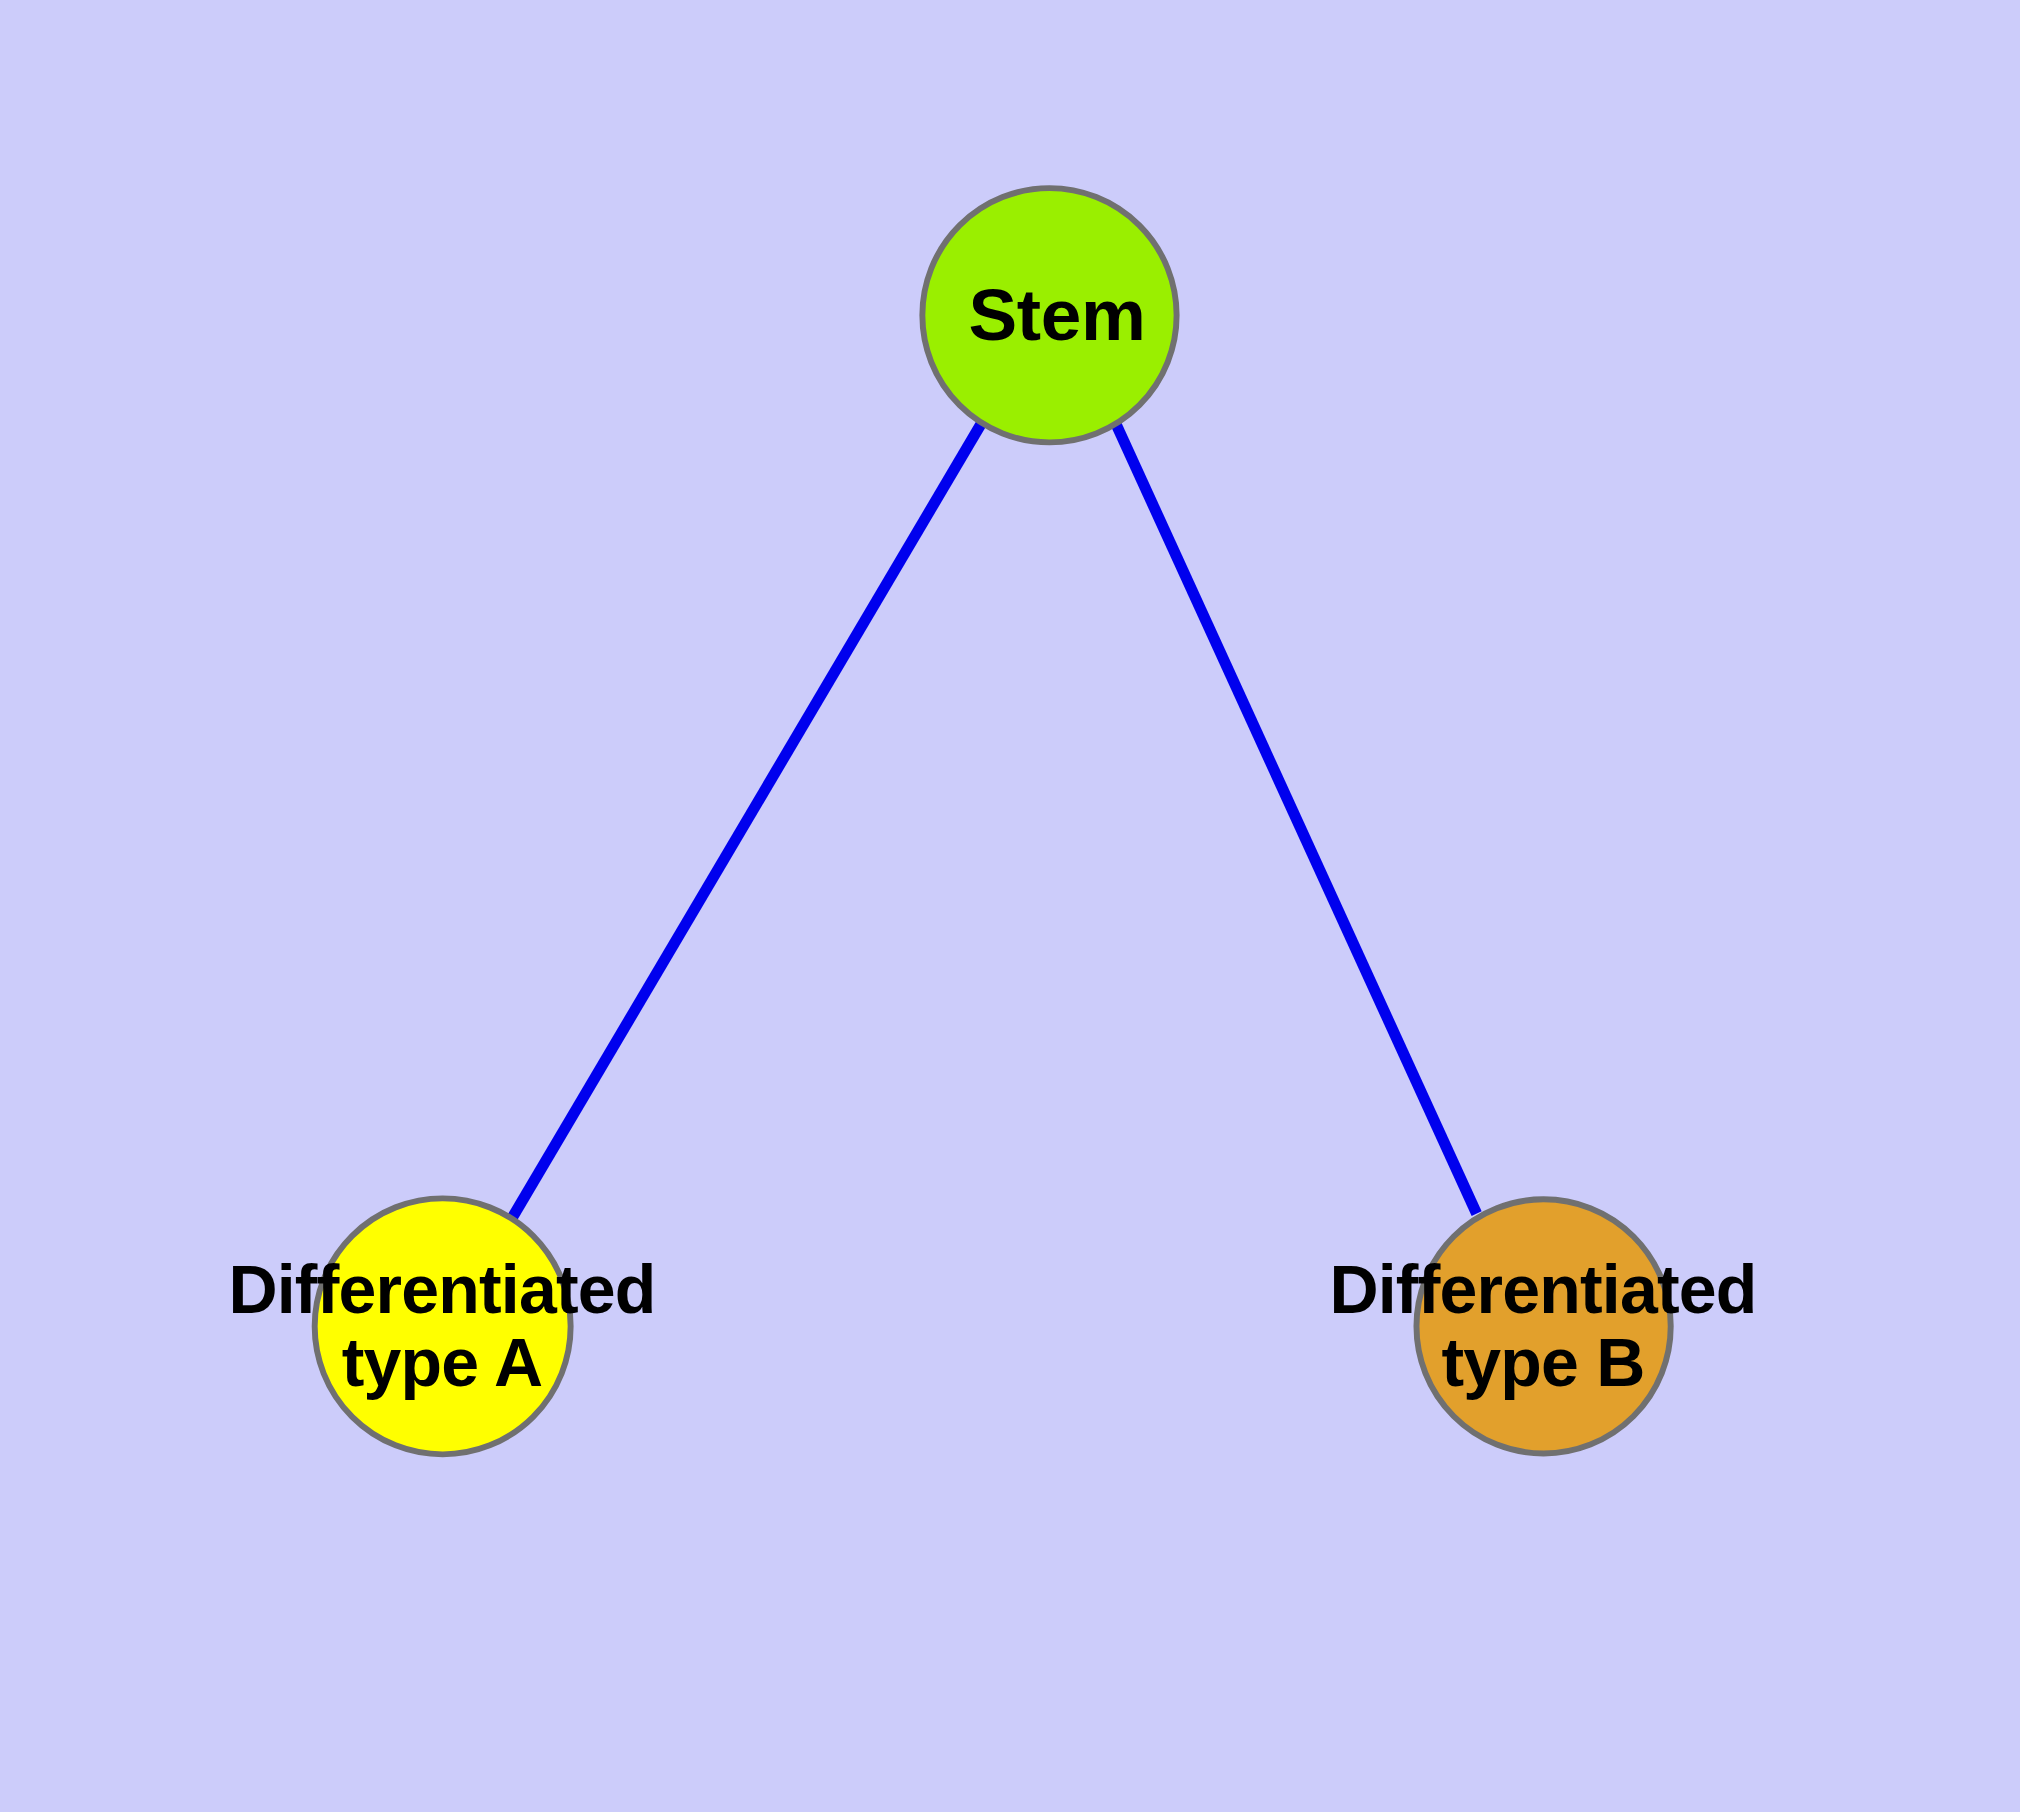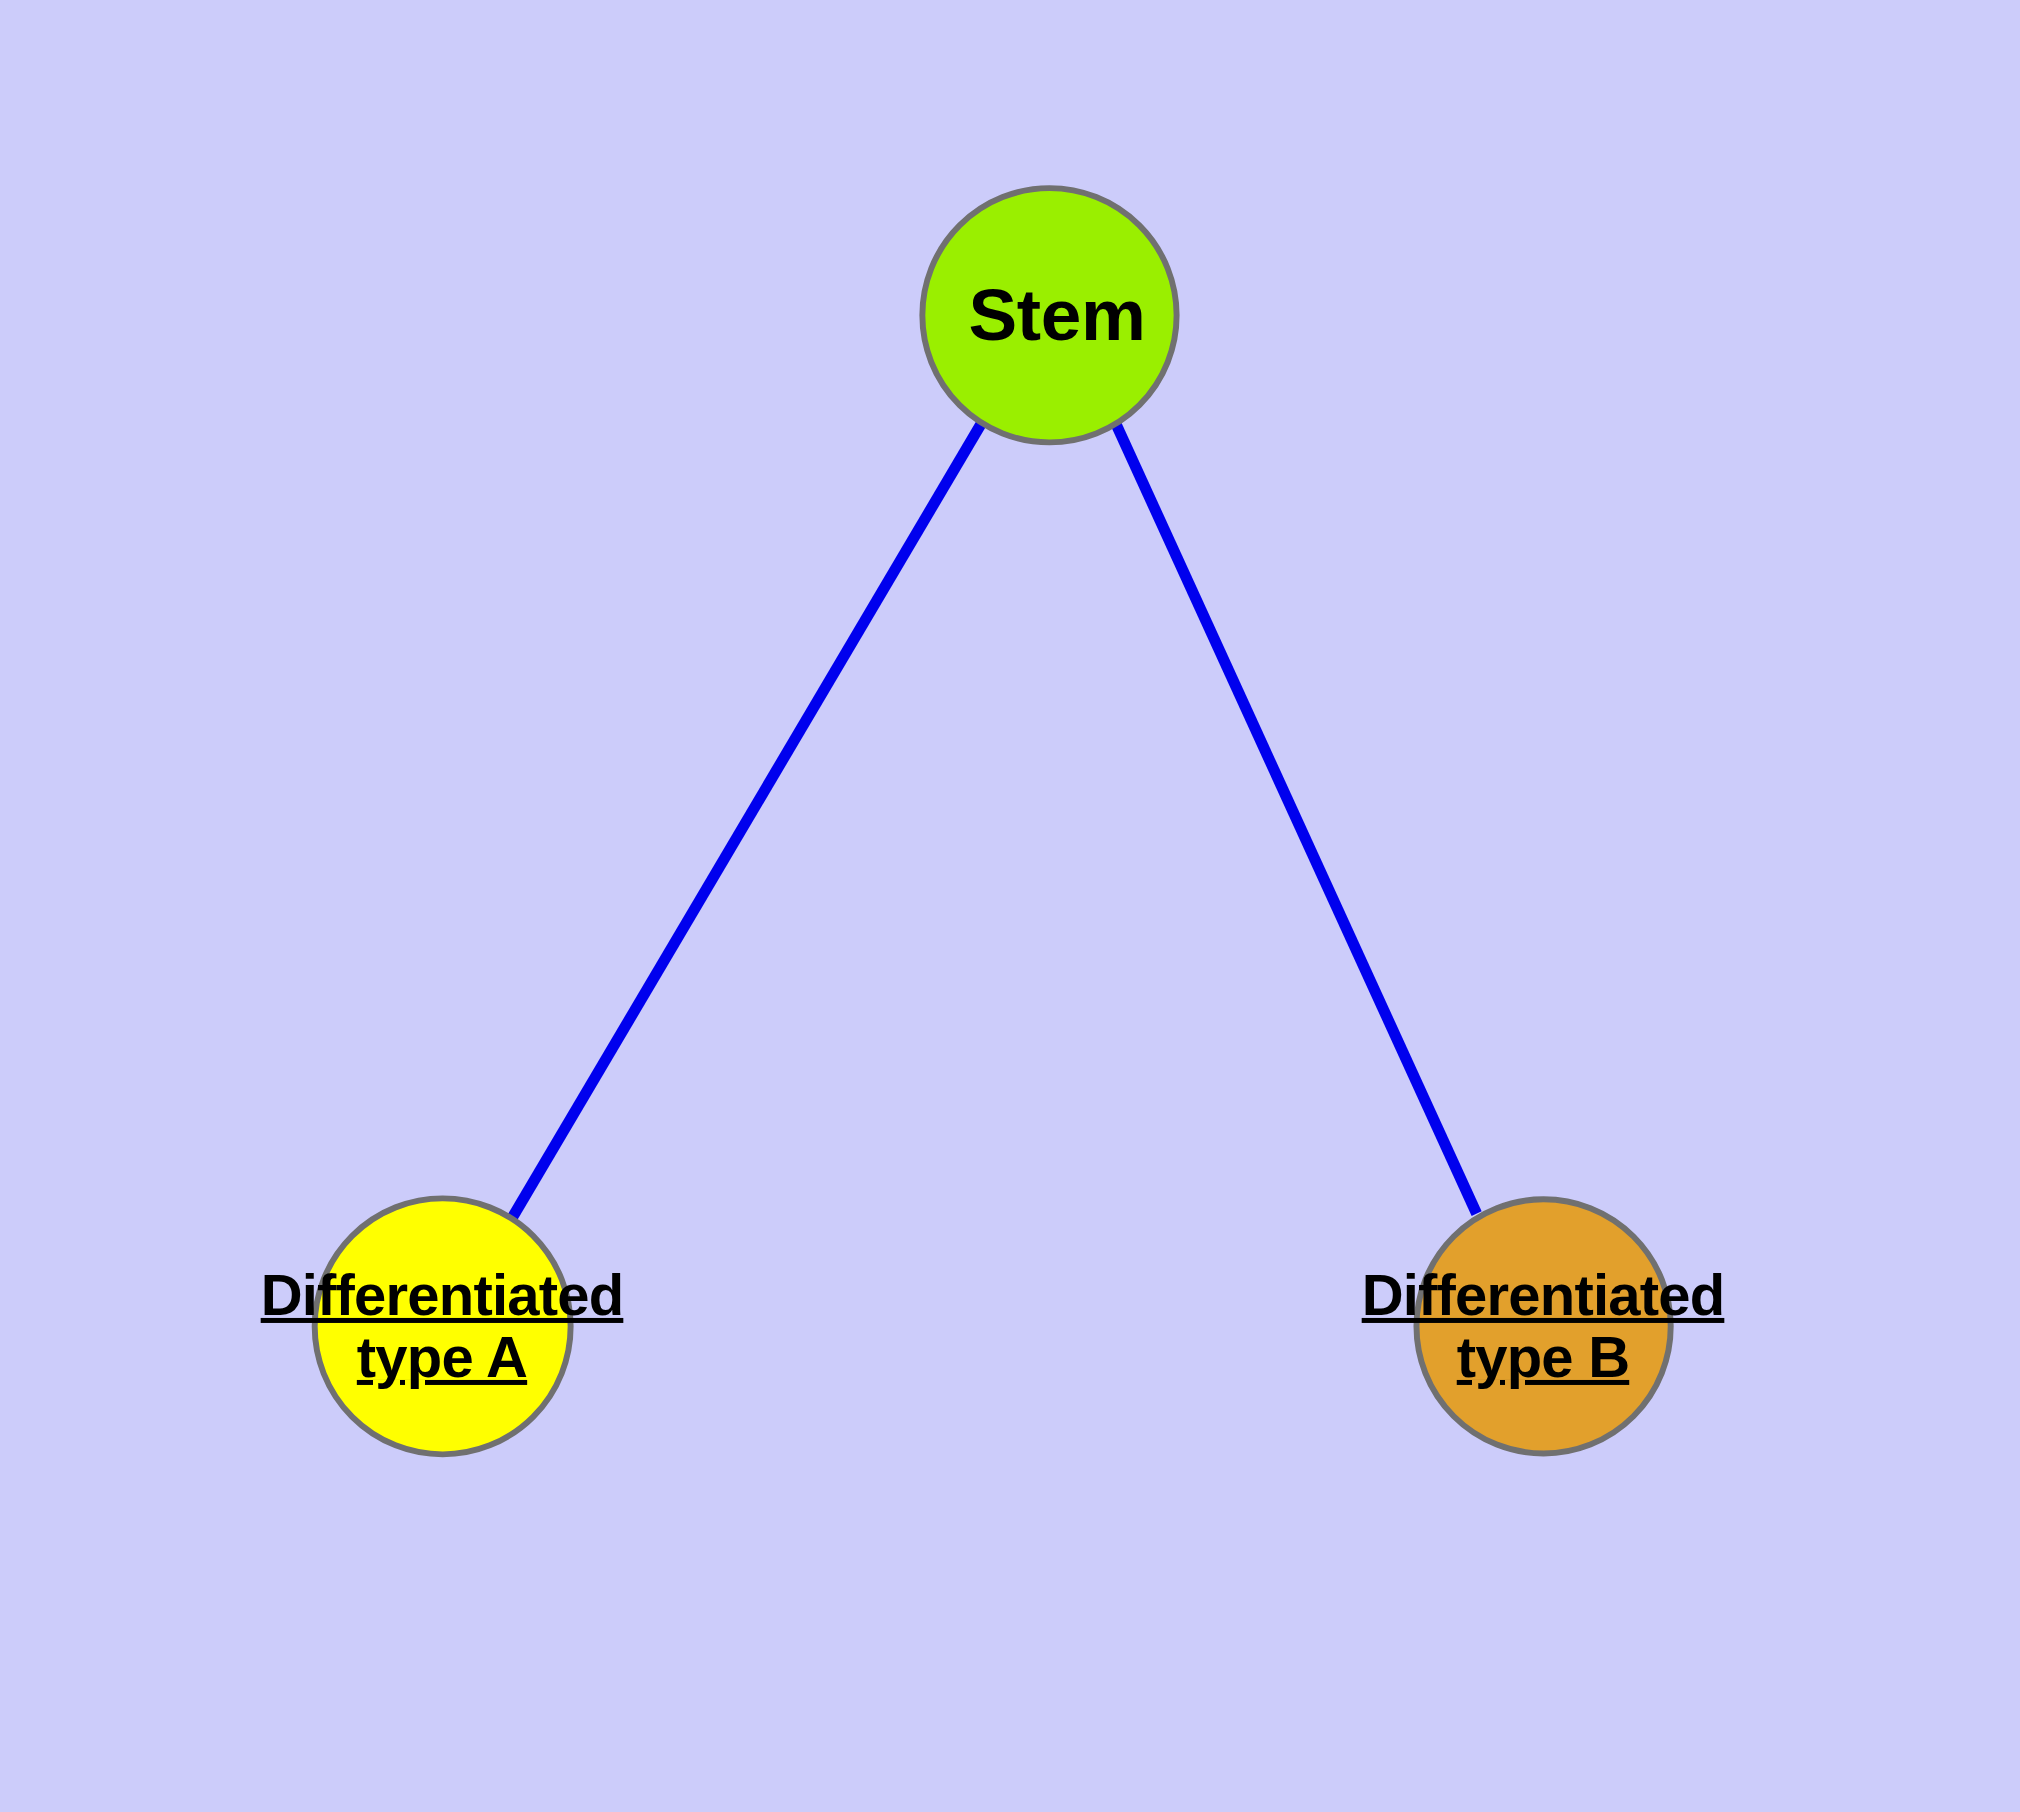--- a/index.html
+++ b/index.html
@@ -42,23 +42,22 @@
     line-height: 1.07;
     white-space: pre;
     pointer-events: none;
     transform: translate(-50%, -50%);
   }
   .node-label.stem {
     font-size: 73px;
     letter-spacing: -0.4px;
   }
   .node-label.leaf {
-    font-size: 58px;
+    font-size: 68px;
     letter-spacing: -0.8px;
-    text-decoration: underline;
   }
 </style>
 </head>
 <body>
 
 <div id="canvas" style="background: rgb(204, 204, 250);">
 
   <svg id="graph-svg" viewBox="0 0 2384 2138">
     <g>
       <line class="edge-line" x1="1158" y1="499" x2="604" y2="1437" stroke="#0000ee" stroke-width="13"></line>

